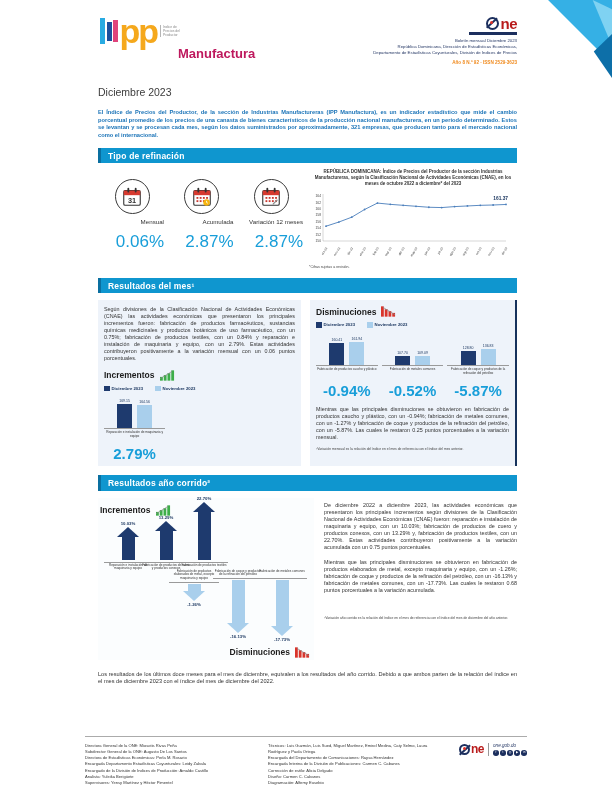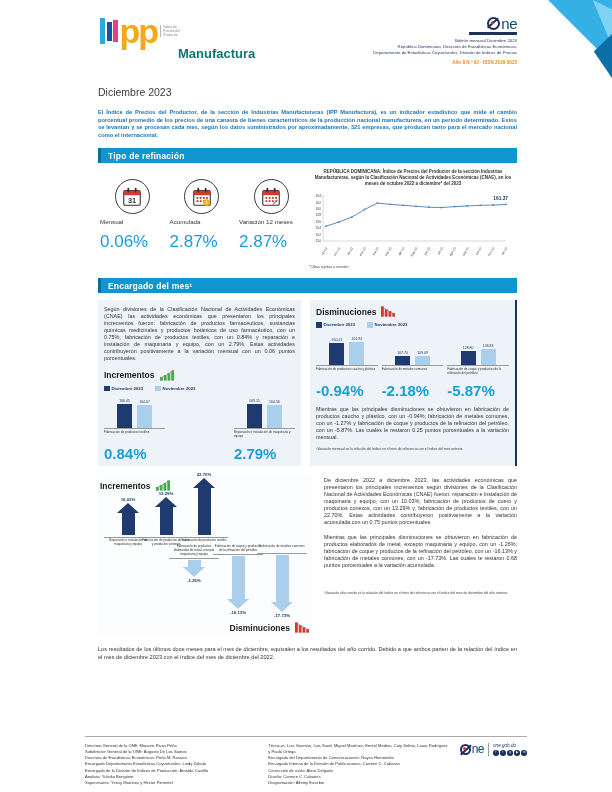--- a/index.html
+++ b/index.html
@@ -12,57 +12,57 @@
   .tri-c{top:34px;right:0;width:26px;height:44px;background:#0d6fa8;clip-path:polygon(100% 0,30% 40%,100% 100%)}
   
   .hdr{position:relative;margin:16px 95px 0 98px;height:58px}
   .ipp{position:absolute;left:2px;top:2px;display:flex;align-items:center}
   .stripe{display:inline-block;margin-right:1.5px}
   .s1{width:5px;height:26px;background:#29abe2}
   .s2{width:5px;height:19px;background:#1c4f9c}
   .s3{width:5px;height:22px;background:#e0437b}
   .pp{font-size:34px;line-height:0.72;font-weight:bold;color:#f5a81c;letter-spacing:-2px}
   .ippcap{font-size:3.4px;color:#8a8a8a;border-left:0.6px solid #b5b5b5;padding-left:2px;margin-left:3px;width:26px;line-height:1.25}
-  .manuf{position:absolute;left:80px;top:30px;font-size:13px;font-weight:bold;color:#0f766e}
+  .manuf{position:absolute;left:80px;top:30px;font-size:13px;font-weight:bold;color:#be185d}
   .oneblock{position:absolute;right:0;top:0;text-align:right;width:270px}
   .ologo-row{display:flex;justify-content:flex-end;align-items:center}
   .ocircle{width:13px;height:13px;border:2.6px solid #1c2f5e;border-radius:50%;position:relative;margin-right:1px}
   .ocircle::after{content:"";position:absolute;left:-3px;top:3.2px;width:14px;height:2.4px;background:#1c2f5e;transform:rotate(-42deg)}
   .ocircle::before{content:"";position:absolute;left:1.5px;top:1.5px;width:3px;height:3px;background:#e03127;border-radius:50%;z-index:2}
-  .one-ne{font-size:15px;font-weight:normal;color:#0c4a6e;letter-spacing:-0.5px;line-height:1}
+  .one-ne{font-size:15px;font-weight:bold;color:#b91c1c;letter-spacing:-0.5px;line-height:1}
   .obar{width:48px;height:3.2px;background:#1c2f5e;margin:1px 0 3px auto}
   .oneline{font-size:4.3px;color:#1c2f5e;line-height:1.35}
   .oneline div{padding:0}
   .issue{font-size:4.6px;font-weight:bold;color:#f08a1d;margin-top:4px}
   .date{margin:12px 95px 0 98px;font-size:10.5px;color:#3c3c3c}
   .intro{margin:11px 95px 0 98px;font-size:5.7px;line-height:1.32;color:#1b74b8;font-weight:bold;text-align:justify}
   
   .secbar{margin:9px 95px 0 98px;background:#0f96cf;border-left:3px solid #0a6fa0;color:#fff;font-weight:bold;font-size:8.5px;padding:2.6px 0 2.8px 7px;letter-spacing:0.2px}
   
   .tipo{margin:6px 95px 0 98px;display:flex}
   .cards{width:207px;display:flex;justify-content:space-between;padding:10px 2px 0 2px}
-  .card{width:64px;text-align:left}
+  .card{width:64px;text-align:right}
   .cicon{width:35px;height:35px;border:1.7px solid #3a3a3a;border-radius:50%;margin:0 auto;display:flex;align-items:center;justify-content:center;background:#fff}
   .clabel{font-size:6.2px;color:#333;margin-top:4px;line-height:1.15;min-height:14px}
   .cpct{font-size:17px;font-weight:normal;color:#189ed9}
   .chartblk{width:212px;padding-left:4px}
   .ctitle{font-size:4.5px;color:#333;text-align:center;line-height:1.3;font-weight:bold}
   .linechart{width:206px;height:74px;display:block;margin:2px auto 0 auto}
   .cfoot{font-size:3.6px;color:#444;margin-top:2px}
   
   .mes{margin:7px 95px 0 98px;display:flex;gap:9px}
   .mleft{width:203px;background:#eef3fa;padding:6px 6px 4px 6px}
   .mright{width:207px;background:#eef3fa;padding:6px 6px 4px 6px;border-right:2px solid #16325c}
   .body-p{font-size:5.4px;line-height:1.3;color:#333;text-align:justify}
   .subhead{display:flex;align-items:center;gap:5px;font-size:8.5px;font-weight:bold;color:#1d1d1d;margin-top:7px}
   .legend{display:flex;gap:12px;margin-top:5px;font-size:4.3px;font-weight:bold;color:#16325c;align-items:center}
   .lsq{width:5.5px;height:5.5px;display:inline-block;margin-right:2px;vertical-align:middle}
   .sq-dec{background:#1e3a6e}.sq-nov{background:#a9cfec}
   .pairs{display:flex;justify-content:space-between;margin-top:6px}
-  .pair{width:32%;}
+  .pair{width:32%;text-align:center}
   .barwrap{display:flex;justify-content:center;gap:5px;align-items:flex-end;height:32px;border-bottom:0.7px solid #9a9a9a;padding:0 3px}
   .bcol{display:flex;flex-direction:column;align-items:center;justify-content:flex-end}
   .bval{font-size:3.5px;color:#16325c;margin-bottom:1px}
   .bar{width:15px}
   .bar-dec{background:#1e3a6e}.bar-nov{background:#a9cfec}
   .plbl{font-size:3.1px;color:#333;line-height:1.25;margin-top:2px;min-height:11px}
   .ppct{font-size:15px;font-weight:bold;color:#189ed9;margin-top:3px}
   .fnote{font-size:3.4px;color:#444;margin-top:6px}
   
   .corr{margin:7px 95px 0 98px;display:flex;gap:10px}
@@ -239,21 +239,21 @@
           <circle cx="157.42857142857142" cy="16.964285714285694" r="0.9" fill="#4a7ebb"></circle>
           <circle cx="170.28571428571428" cy="16.32142857142859" r="0.9" fill="#4a7ebb"></circle>
           <circle cx="183.14285714285714" cy="16.000000000000036" r="0.9" fill="#4a7ebb"></circle>
           <circle cx="196" cy="15.453571428571413" r="0.9" fill="#4a7ebb"></circle>
           <text x="198" y="10.953571428571413" text-anchor="end" font-size="4.8" font-weight="bold" fill="#16325c" font-family="Liberation Sans, sans-serif">161.37</text>
         </svg>
       <div class="cfoot">*Cifras sujetas a revisión.</div>
     </div>
   </div>
 
-  <div class="secbar">Encargado del mes¹</div>
+  <div class="secbar">Resultados del mes¹</div>
 
   <div class="mes">
     <div class="mleft">
       <p class="body-p">Según divisiones de la Clasificación Nacional de Actividades Económicas (CNAE) las actividades económicas que presentaron los principales incrementos fueron: fabricación de productos farmacéuticos, sustancias químicas medicinales y productos botánicos de uso farmacéutico, con un 0.75%; fabricación de productos textiles, con un 0.84% y reparación e instalación de maquinaria y equipo, con un 2.79%. Estas actividades contribuyeron positivamente a la variación mensual con un 0.06 puntos porcentuales.</p>
       <div class="subhead">
         <span>Incrementos</span>
         <svg width="15" height="11" viewBox="0 0 16 11">
           <rect x="0" y="7" width="3" height="4" fill="#3dae49"></rect>
             <rect x="4" y="5" width="3" height="6" fill="#3dae49"></rect>
           <rect x="8" y="3" width="3" height="8" fill="#3dae49"></rect>
@@ -262,34 +262,20 @@
         </svg>
       </div>
       <div class="legend">
         <span><span class="lsq sq-dec"></span><span>Diciembre 2023</span></span>
         <span><span class="lsq sq-nov"></span><span>Noviembre 2023</span></span>
       </div>
       <div class="pairs">
         <div class="pair">
           <div class="barwrap">
             <div class="bcol">
-                <span class="bval">166.05</span>
-                <div class="bar bar-dec" style="height: 23.7px;"></div>
-              </div>
-            <div class="bcol">
-                <span class="bval">164.67</span>
-                <div class="bar bar-nov" style="height: 23.3px;"></div>
-              </div>
-          </div>
-          <div class="plbl">Fabricación de productos textiles</div>
-          <div class="ppct">0.84%</div>
-        </div>
-        <div class="pair">
-          <div class="barwrap">
-            <div class="bcol">
                 <span class="bval">169.15</span>
                 <div class="bar bar-dec" style="height: 24.5px;"></div>
               </div>
             <div class="bcol">
                 <span class="bval">164.56</span>
                 <div class="bar bar-nov" style="height: 23.3px;"></div>
               </div>
           </div>
           <div class="plbl">Reparación e instalación de maquinaria y equipo</div>
           <div class="ppct">2.79%</div>
@@ -332,21 +318,21 @@
             <div class="bcol">
                 <span class="bval">107.70</span>
                 <div class="bar bar-dec" style="height: 8.5px;"></div>
               </div>
             <div class="bcol">
                 <span class="bval">109.09</span>
                 <div class="bar bar-nov" style="height: 8.9px;"></div>
               </div>
           </div>
           <div class="plbl">Fabricación de metales comunes</div>
-          <div class="ppct">-2.18%</div>
+          <div class="ppct">-0.52%</div>
         </div>
         <div class="pair">
           <div class="barwrap">
             <div class="bcol">
                 <span class="bval">128.80</span>
                 <div class="bar bar-dec" style="height: 14px;"></div>
               </div>
             <div class="bcol">
                 <span class="bval">136.83</span>
                 <div class="bar bar-nov" style="height: 16.1px;"></div>
@@ -354,20 +340,21 @@
           </div>
           <div class="plbl">Fabricación de coque y productos de la refinación del petróleo</div>
           <div class="ppct">-5.87%</div>
         </div>
       </div>
       <p class="body-p" style="margin-top:7px">Mientras que las principales disminuciones se obtuvieron en fabricación de productos caucho y plástico, con un -0.94%; fabricación de metales comunes, con un -1.27% y fabricación de coque y productos de la refinación del petróleo, con un -5.87%. Las cuales le restaron 0.25 puntos porcentuales a la variación mensual.</p>
       <div class="fnote">¹Variación mensual es la relación del índice en el mes de referencia con el índice del mes anterior.</div>
     </div>
   </div>
 
+  <div class="secbar">Resultados año corrido²</div>
 
   <div class="corr">
     <div class="cleft">
       <div class="subhead corr-head">
         <span>Incrementos</span>
         <svg width="15" height="11" viewBox="0 0 16 11">
           <rect x="0" y="7" width="3" height="4" fill="#3dae49"></rect>
             <rect x="4" y="5" width="3" height="6" fill="#3dae49"></rect>
           <rect x="8" y="3" width="3" height="8" fill="#3dae49"></rect>
             <rect x="12" y="0" width="3" height="11" fill="#3dae49"></rect>

